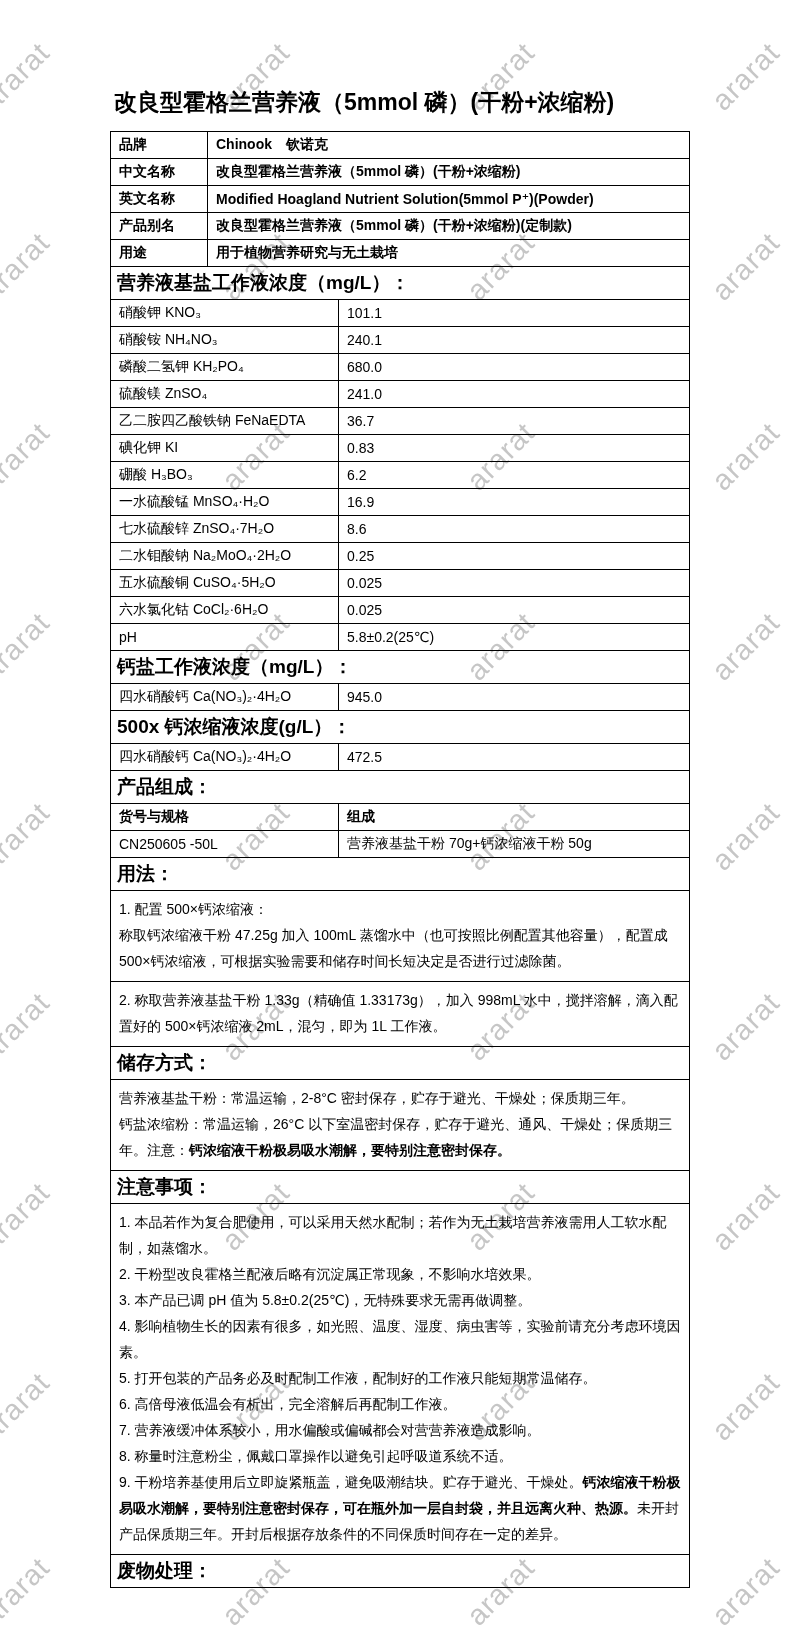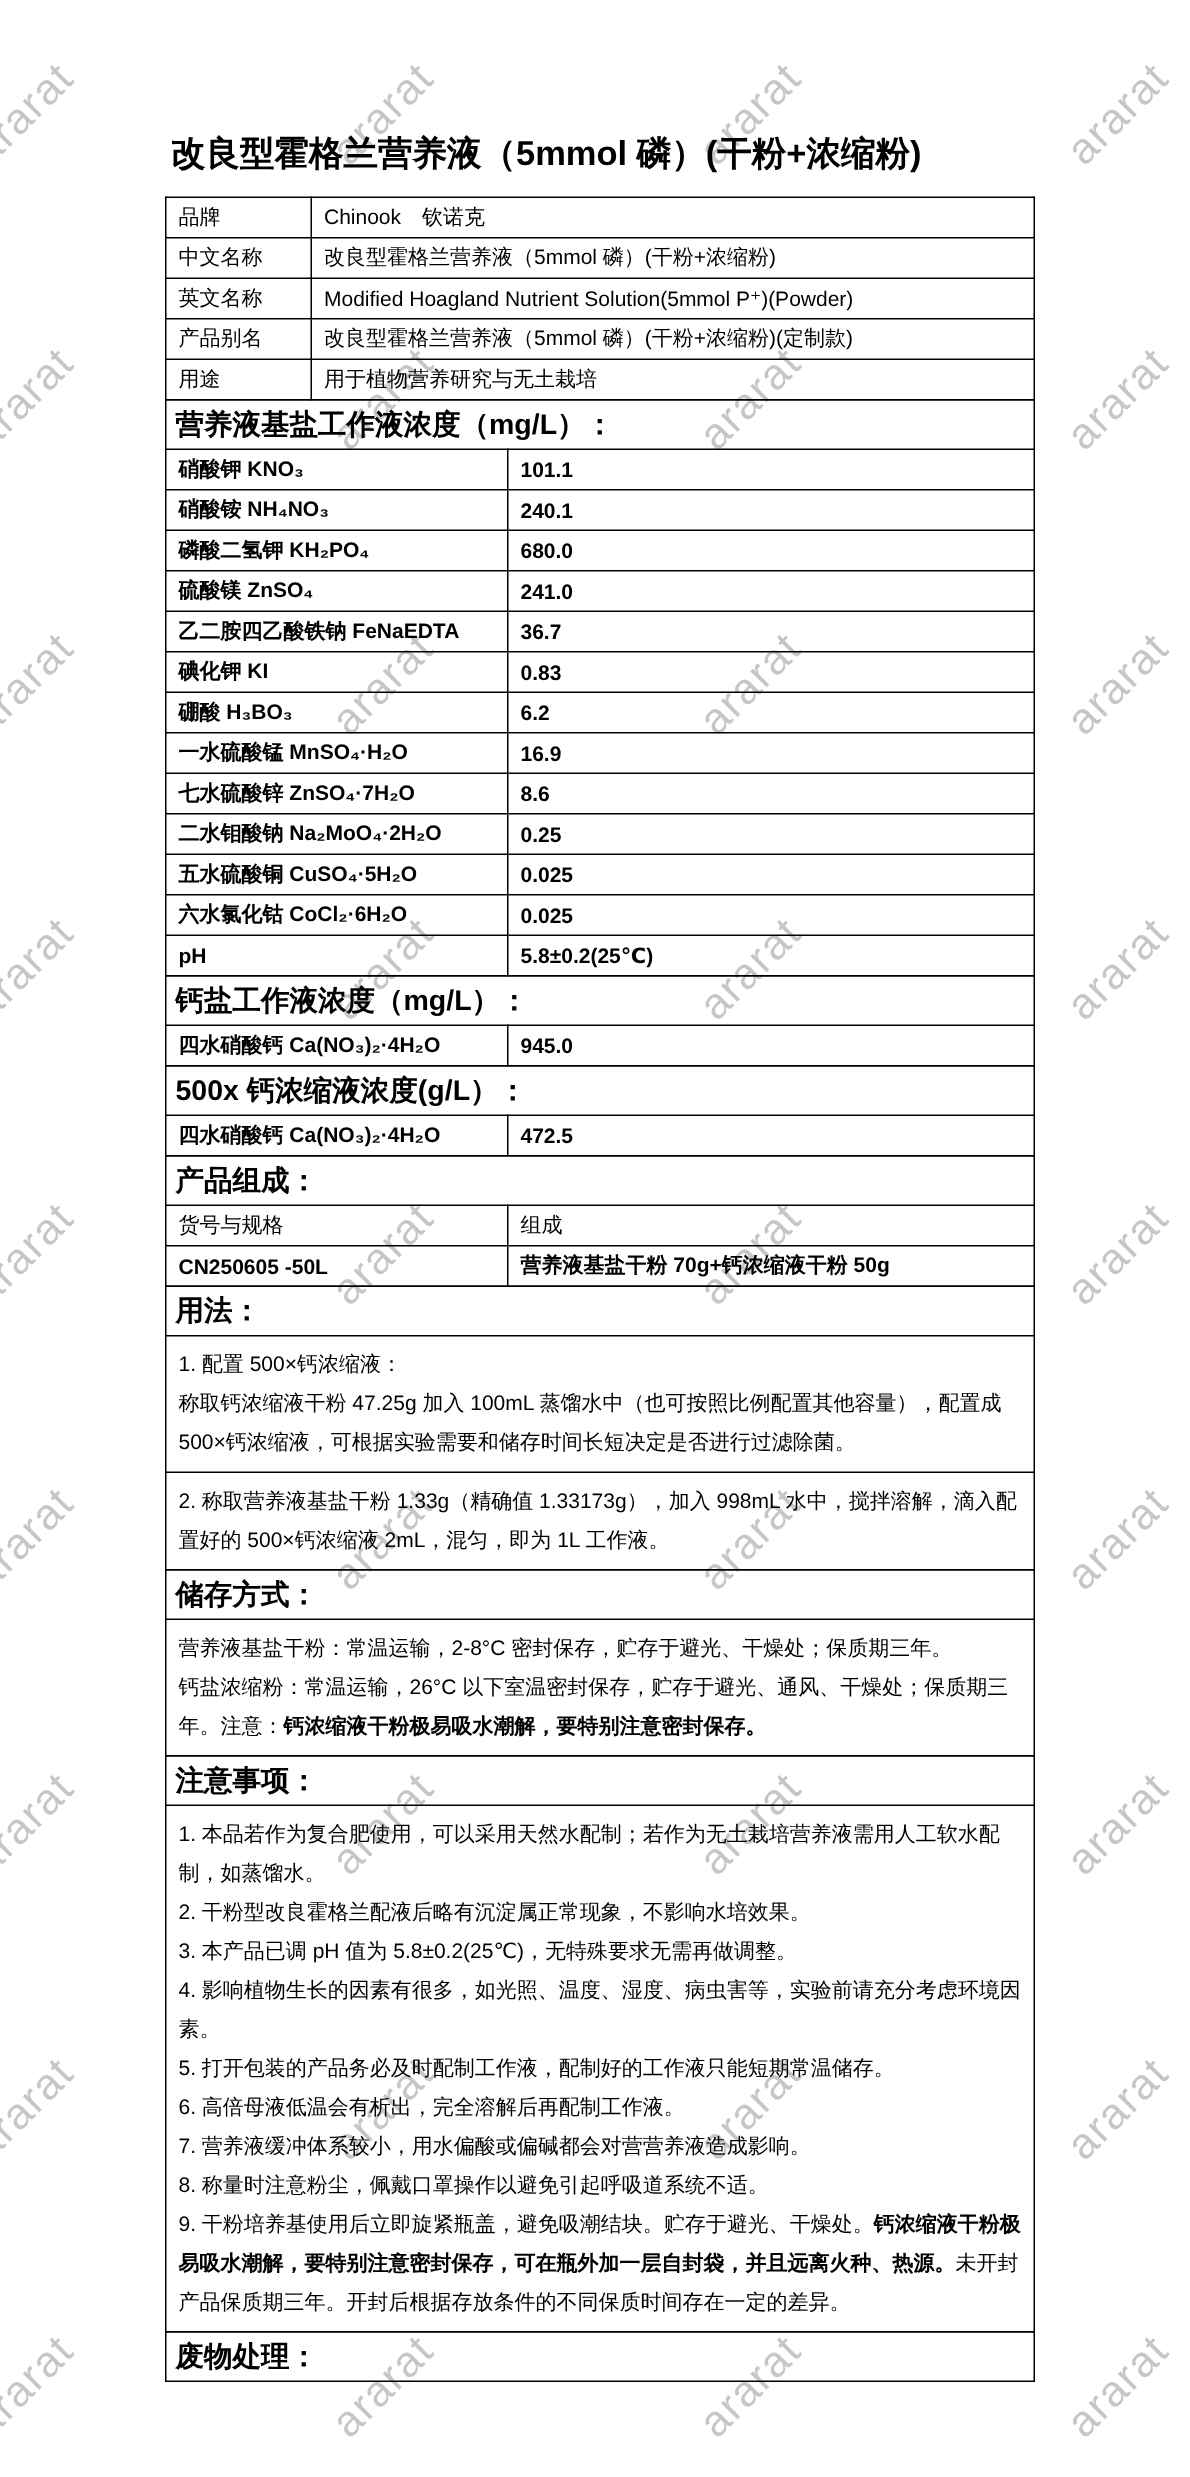--- a/index.html
+++ b/index.html
@@ -39,22 +39,22 @@
   td, th {
     border: 1px solid #000;
     padding: 2px 8px;
     font-size: 14px;
     vertical-align: middle;
     background: transparent;
     text-align: left;
     font-weight: normal;
     overflow: hidden;
   }
-  .row-cell { height: 22px; font-weight: bold; }
-  .bold { font-weight: normal; }
+  .row-cell { height: 22px; }
+  .bold { font-weight: bold; }
   td.section-hd {
     font-size: 19px; font-weight: bold;
     height: 30px; padding: 1px 6px;
   }
   col.c-label  { width: 97px; }
   col.c-name   { width: 228px; }
   td.para {
     padding: 5px 8px 7px 8px;
     line-height: 26px;
   }

